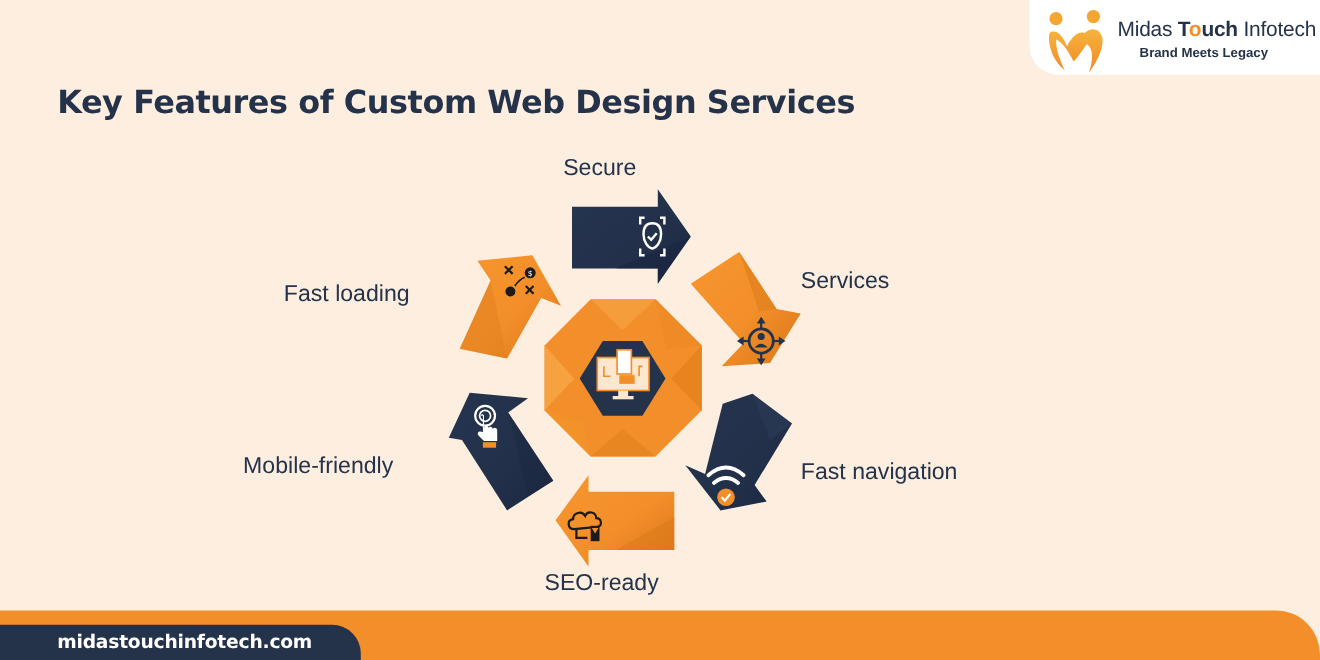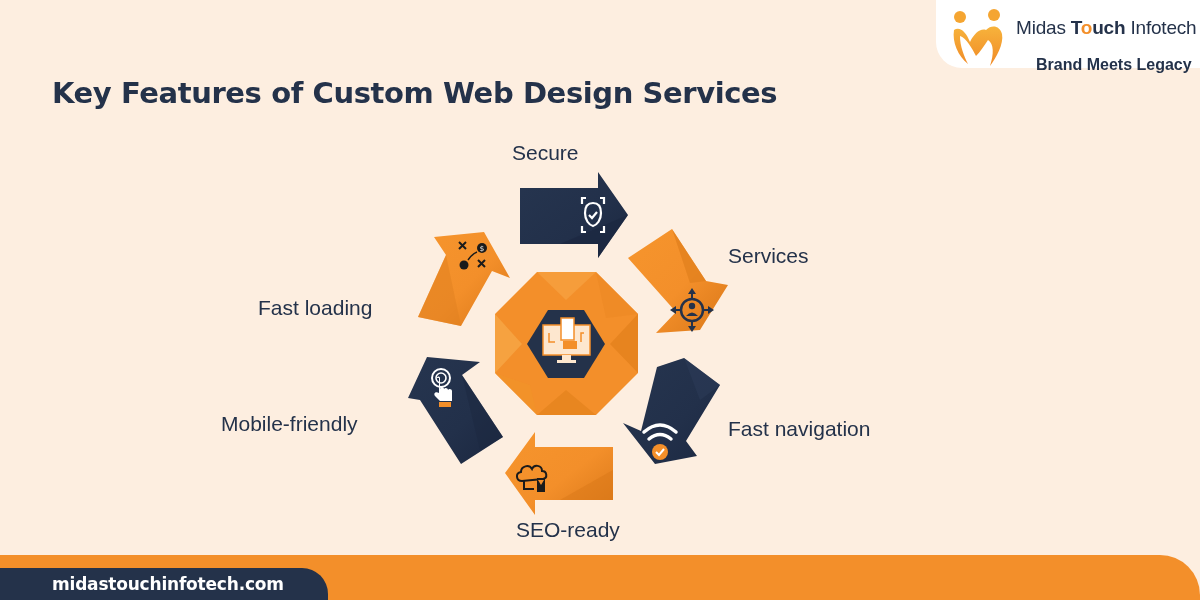--- a/index.html
+++ b/index.html
@@ -19,21 +19,21 @@
   .logo-mark { position: absolute; left: 14px; top: 8px; width: 58px; height: 62px; }
   .logo-text { position: absolute; left: 80px; top: 17px; }
   .logo-name {
     font-family: "Liberation Sans", sans-serif;
     font-size: 19px; color: #24324a; white-space: nowrap; letter-spacing: -0.2px;
   }
   .logo-name b { font-weight: 700; }
   .logo-name .o { color: #f38f2a; }
   .logo-tagline {
     font-family: "Liberation Sans", sans-serif;
-    font-size: 16px; color: #24324a; margin-top: 17px; margin-left: 20px; font-weight: 600;
+    font-size: 12px; color: #24324a; margin-top: 2px; margin-left: 20px; font-weight: 600;
   }
   .page-title {
     position: absolute; left: 52px; top: 76px;
     font-family: "DejaVu Sans", sans-serif;
     font-weight: 700; font-size: 29px; letter-spacing: -0.4px;
     color: #24324a; white-space: nowrap;
   }
   .feature-label {
     position: absolute;
     font-family: Liberation Sans, sans-serif;
@@ -184,19 +184,19 @@
       <path d="M584 333 h-3 v9" fill="none" stroke="#f38f2a" stroke-width="1.5"></path>
       <rect x="562" y="355" width="9" height="5" fill="#fde7cf"></rect>
       <rect x="557" y="360" width="19" height="3" fill="#fde7cf"></rect>
     </g>
   </g>
 </svg>
 
 <div class="feature-label" style="left:512px; top:141px;">Secure</div>
 <div class="feature-label" style="left:728px; top:244px;">Services</div>
 <div class="feature-label" style="left:728px; top:417px;">Fast navigation</div>
-<div class="feature-label" style="left:516px; top:518px;">SEO-ready</div>
+<div class="feature-label" style="left:495px; top:518px;">SEO-ready</div>
 <div class="feature-label" style="left:221px; top:412px;">Mobile-friendly</div>
-<div class="feature-label" style="left:258px; top:256px;margin-top:40px;">Fast loading</div>
+<div class="feature-label" style="left:258px; top:256px;">Fast loading</div>
 
 <div class="footer-band"></div>
 <div class="footer-url-bar"></div>
 <div class="footer-url">midastouchinfotech.com</div>
 
 </body></html>

